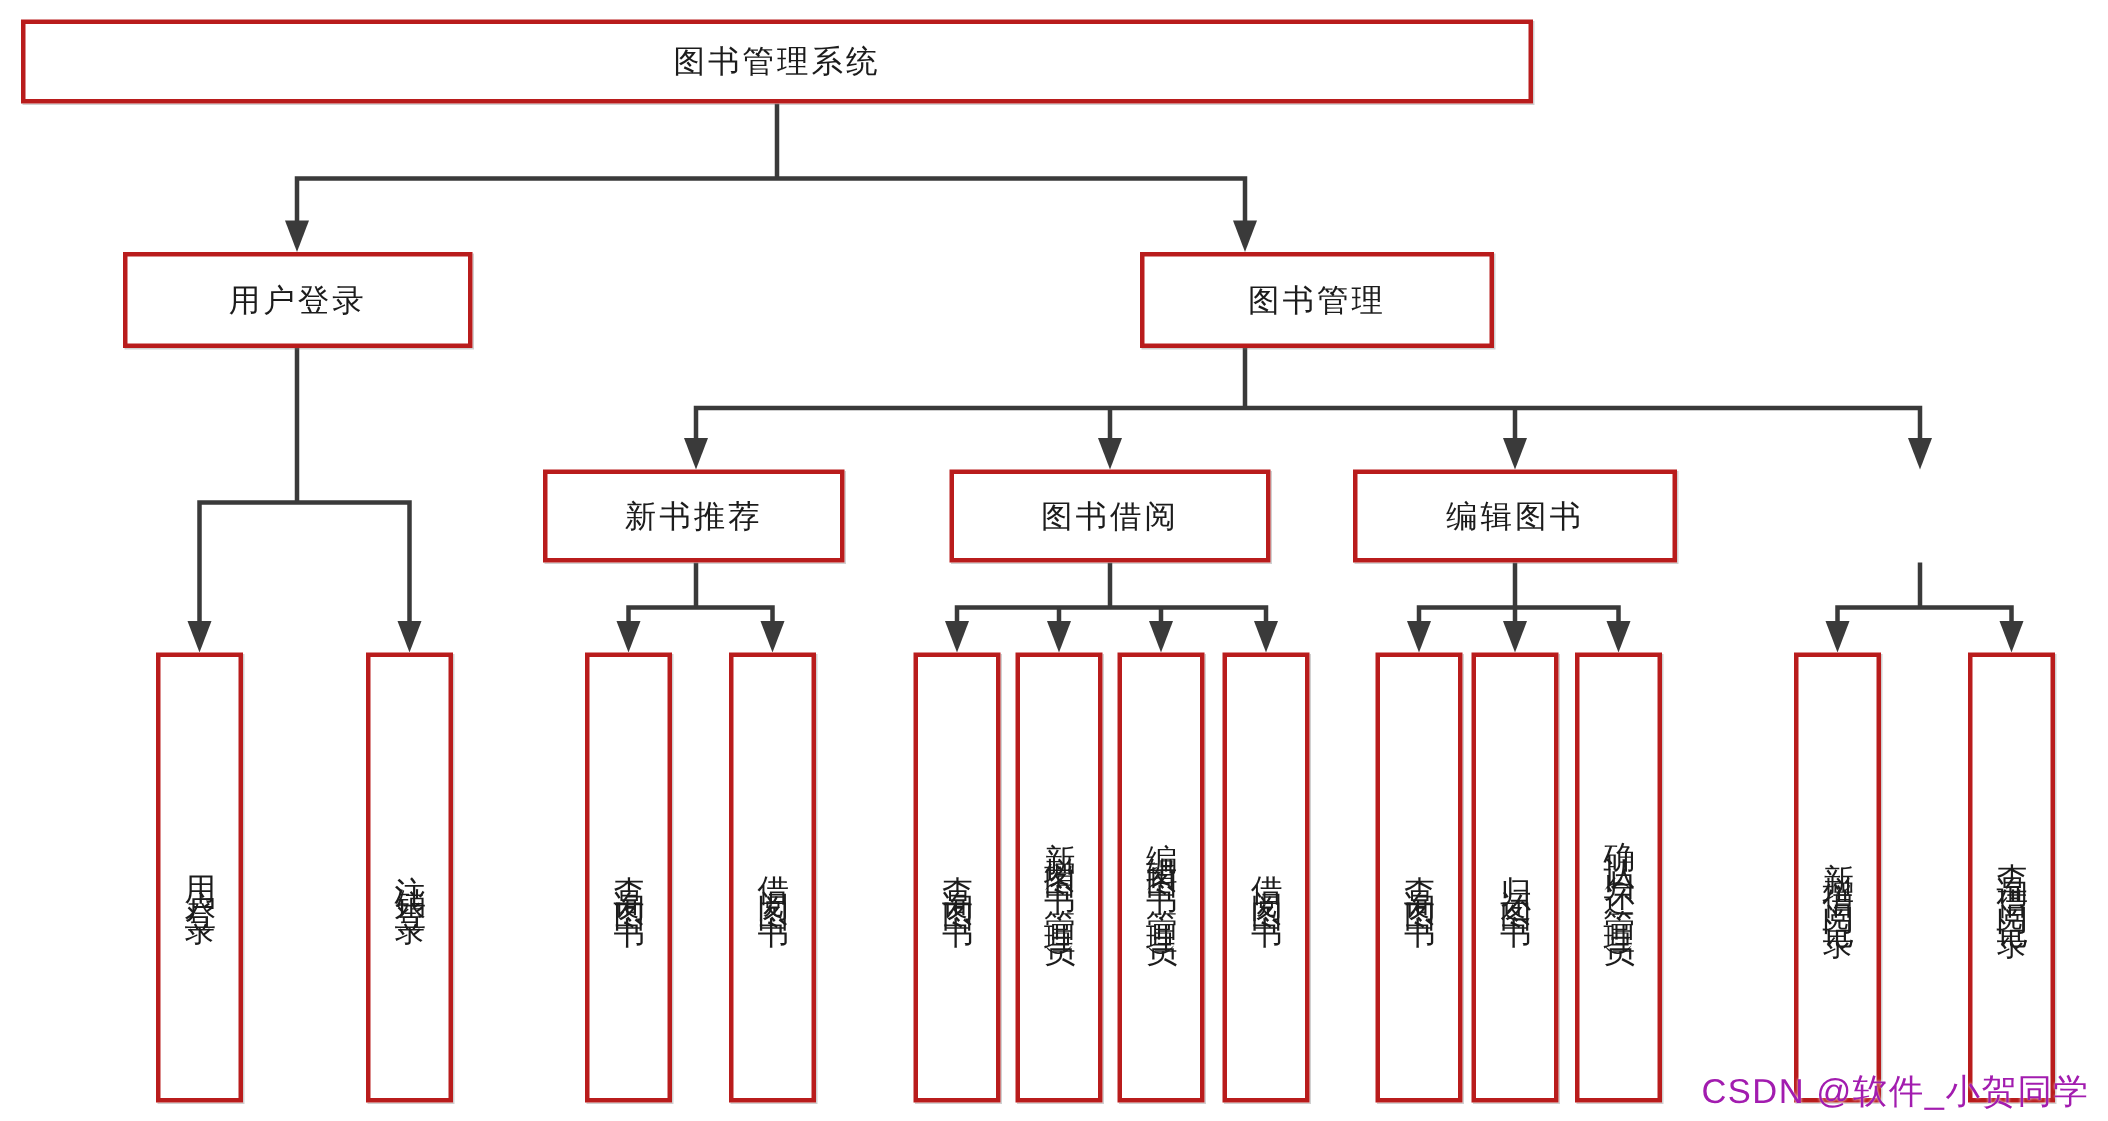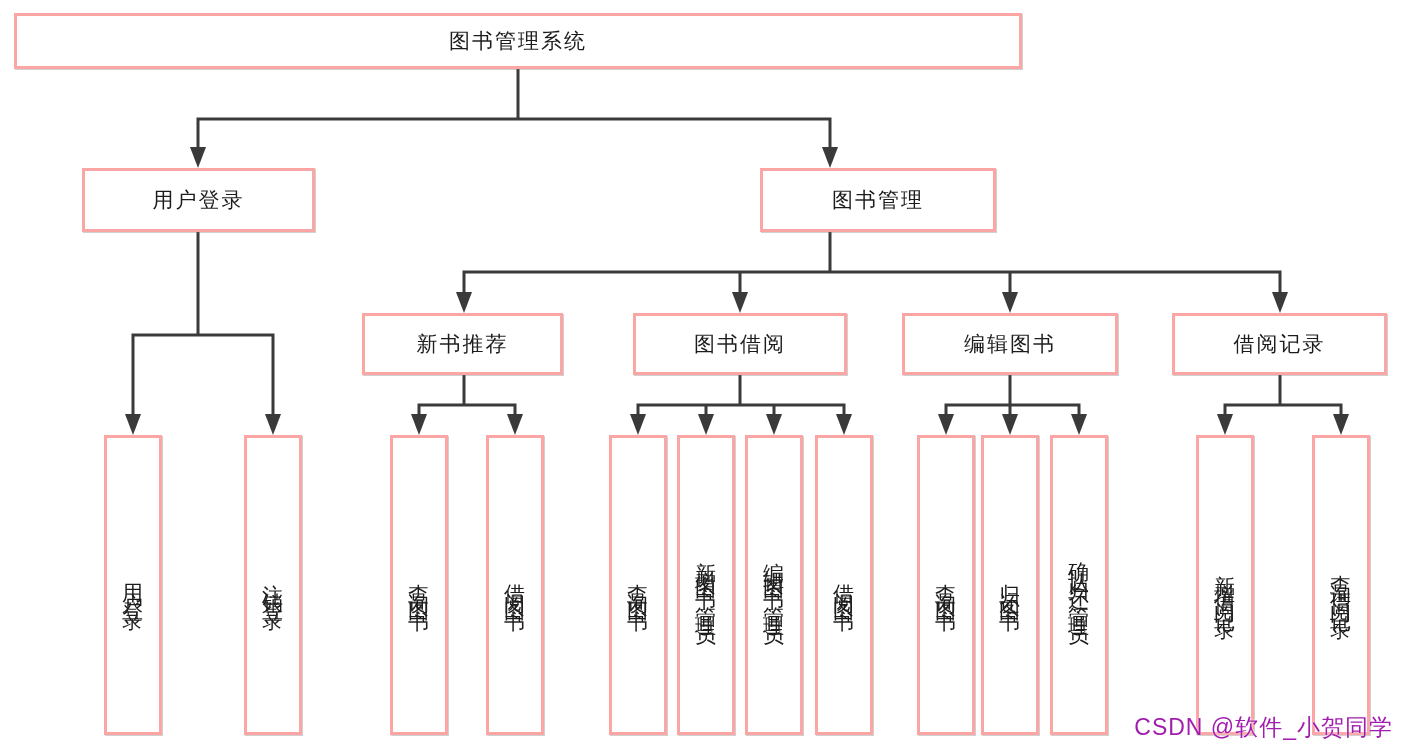--- a/index.html
+++ b/index.html
@@ -16,21 +16,21 @@
   }
   .connectors{
     position:absolute;
     left:0;top:0;
     z-index:0;
   }
   .box{
     position:absolute;
     box-sizing:border-box;
     background:#ffffff;
-    border:3px solid #fca5a5;
+    border:3px solid #b91c1c;
     display:flex;
     align-items:center;
     justify-content:center;
     z-index:1;
     box-shadow:1px 1px 0 rgba(120,120,120,0.35);
   }
   .h-label{
     font-size:21px;
     color:#1c1c1c;
     letter-spacing:2px;
@@ -141,23 +141,20 @@
 
   <div class="box lvl3 lvl3-recommend">
     <span class="h-label">新书推荐</span>
   </div>
   <div class="box lvl3 lvl3-borrow">
     <span class="h-label">图书借阅</span>
   </div>
   <div class="box lvl3 lvl3-current">
     <span class="h-label">编辑图书</span>
   </div>
-  <div class="box lvl3 lvl3-records">
-    <span class="h-label">借阅记录</span>
-  </div>
 
   <div class="box leaf" style="left:104px;">
     <span class="v-label">用户登录</span>
   </div>
   <div class="box leaf" style="left:244px;">
     <span class="v-label">注销登录</span>
   </div>
 
   <div class="box leaf" style="left:390px;">
     <span class="v-label">查询图书</span>

